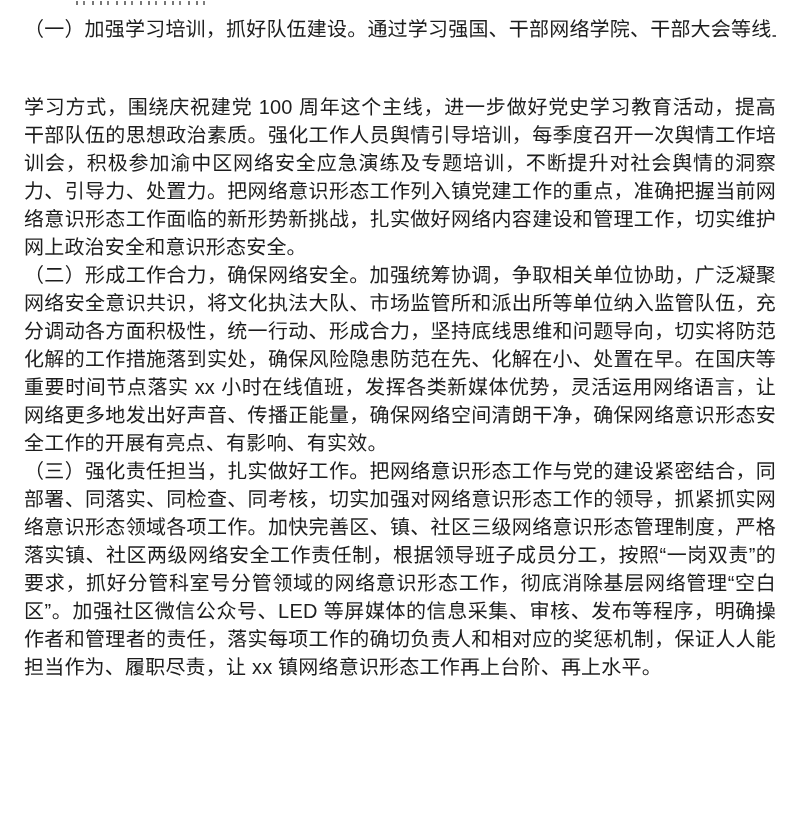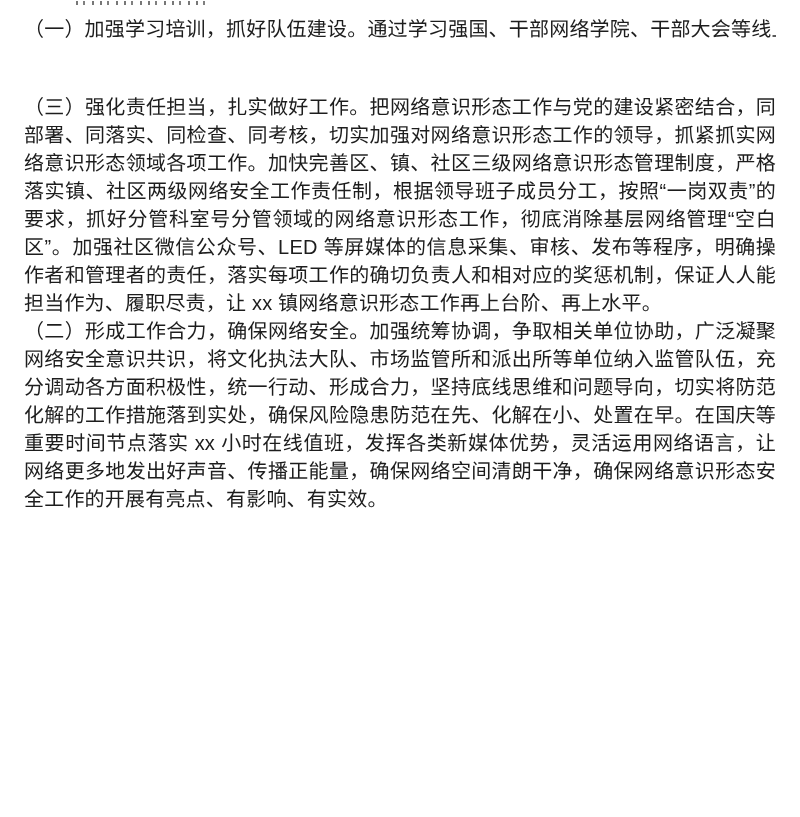--- a/index.html
+++ b/index.html
@@ -58,17 +58,18 @@
 </style>
 </head>
 <body>
 
 <div class="page">
 
   <div class="clipped-line"></div>
 
   <div class="doc">
     <p class="para-first-line">（一）加强学习培训，抓好队伍建设。通过学习强国、干部网络学院、干部大会等线上线下</p>
+    <p>学习方式，围绕庆祝建党 100 周年这个主线，进一步做好党史学习教育活动，提高干部队伍的思想政治素质。强化工作人员舆情引导培训，每季度召开一次舆情工作培训会，积极参加渝中区网络安全应急演练及专题培训，不断提升对社会舆情的洞察力、引导力、处置力。把网络意识形态工作列入镇党建工作的重点，准确把握当前网络意识形态工作面临的新形势新挑战，扎实做好网络内容建设和管理工作，切实维护网上政治安全和意识形态安全。</p>
+    <p>（二）形成工作合力，确保网络安全。加强统筹协调，争取相关单位协助，广泛凝聚网络安全意识共识，将文化执法大队、市场监管所和派出所等单位纳入监管队伍，充分调动各方面积极性，统一行动、形成合力，坚持底线思维和问题导向，切实将防范化解的工作措施落到实处，确保风险隐患防范在先、化解在小、处置在早。在国庆等重要时间节点落实 xx 小时在线值班，发挥各类新媒体优势，灵活运用网络语言，让网络更多地发出好声音、传播正能量，确保网络空间清朗干净，确保网络意识形态安全工作的开展有亮点、有影响、有实效。</p>
     <p>（三）强化责任担当，扎实做好工作。把网络意识形态工作与党的建设紧密结合，同部署、同落实、同检查、同考核，切实加强对网络意识形态工作的领导，抓紧抓实网络意识形态领域各项工作。加快完善区、镇、社区三级网络意识形态管理制度，严格落实镇、社区两级网络安全工作责任制，根据领导班子成员分工，按照“一岗双责”的要求，抓好分管科室号分管领域的网络意识形态工作，彻底消除基层网络管理“空白区”。加强社区微信公众号、LED 等屏媒体的信息采集、审核、发布等程序，明确操作者和管理者的责任，落实每项工作的确切负责人和相对应的奖惩机制，保证人人能担当作为、履职尽责，让 xx 镇网络意识形态工作再上台阶、再上水平。</p>
-    <p>（二）形成工作合力，确保网络安全。加强统筹协调，争取相关单位协助，广泛凝聚网络安全意识共识，将文化执法大队、市场监管所和派出所等单位纳入监管队伍，充分调动各方面积极性，统一行动、形成合力，坚持底线思维和问题导向，切实将防范化解的工作措施落到实处，确保风险隐患防范在先、化解在小、处置在早。在国庆等重要时间节点落实 xx 小时在线值班，发挥各类新媒体优势，灵活运用网络语言，让网络更多地发出好声音、传播正能量，确保网络空间清朗干净，确保网络意识形态安全工作的开展有亮点、有影响、有实效。</p>
   </div>
 
 </div>
 
 </body></html>

